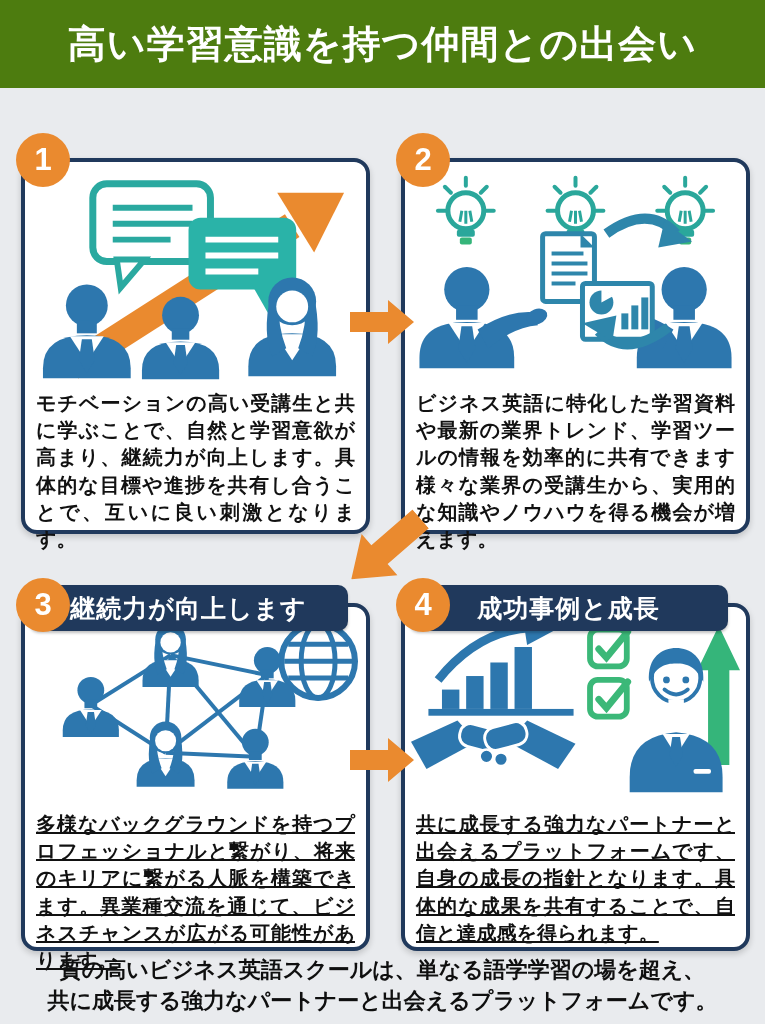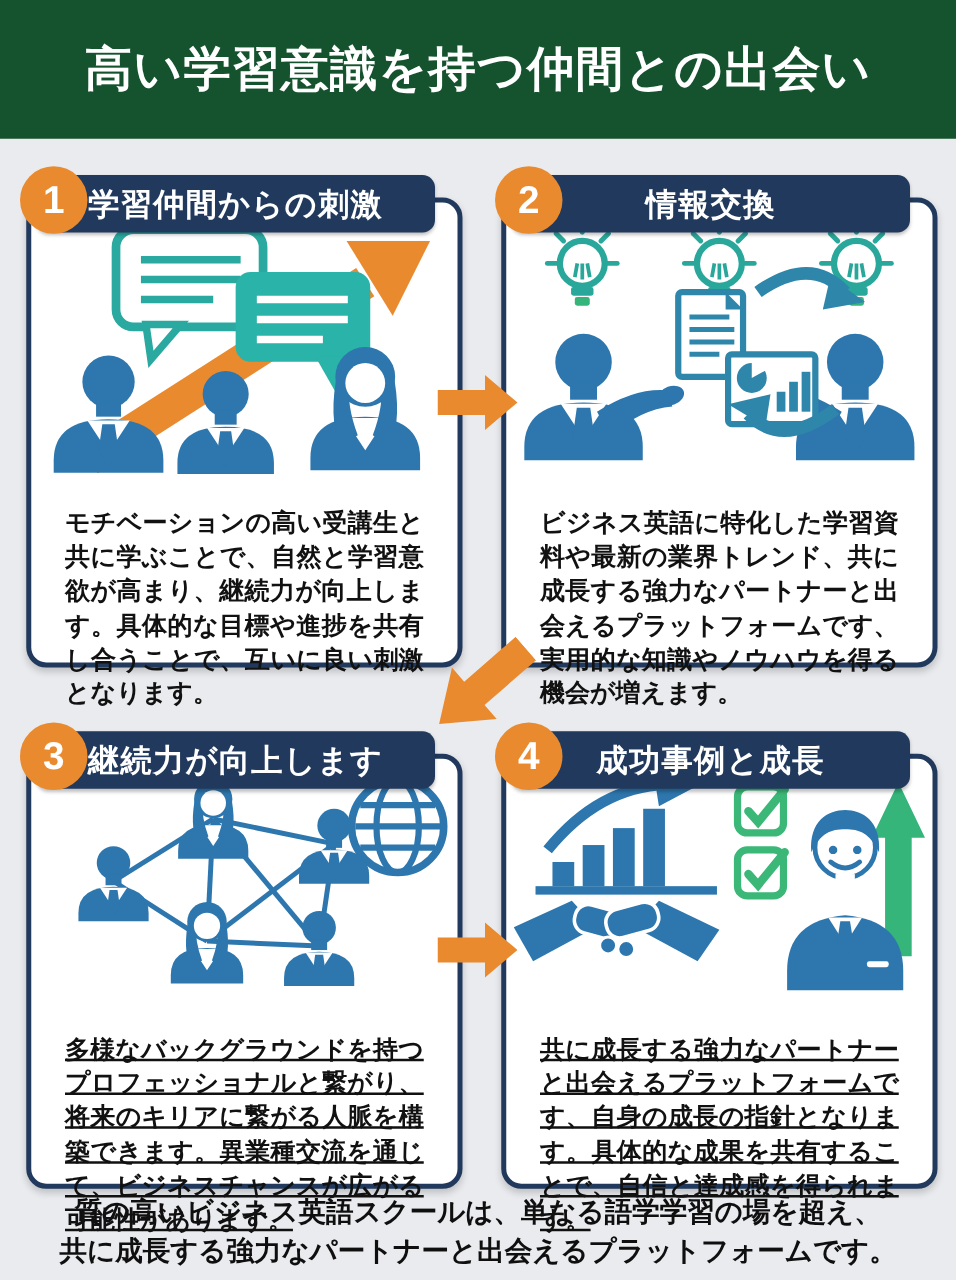--- a/index.html
+++ b/index.html
@@ -2,22 +2,22 @@
 <html><head>
 <meta charset="utf-8">
 <style>
   html,body{margin:0;padding:0;}
   body{
     width:765px;height:1024px;position:relative;overflow:hidden;
     background:#e9ebee;
     font-family:"Liberation Sans","DejaVu Sans",sans-serif;
   }
   .header{
-    position:absolute;top:0;left:0;right:0;height:111px;
-    background:#14532d;display:flex;align-items:center;justify-content:center;
+    position:absolute;top:0;left:0;right:0;height:88px;
+    background:#4d7c0f;display:flex;align-items:center;justify-content:center;
   }
   .header h1{
     margin:0;color:#ffffff;font-size:38px;font-weight:800;letter-spacing:1px;
   }
   .card{position:absolute;width:355px;}
   .card1{left:15px;top:140px;height:394px;}
   .card2{left:395px;top:140px;height:394px;}
   .card3{left:15px;top:585px;height:366px;}
   .card4{left:395px;top:585px;height:366px;}
   .cbox{
@@ -34,21 +34,21 @@
   .num{
     position:absolute;left:1px;top:-7px;width:54px;height:54px;background:#ea8a2f;
     border-radius:50%;z-index:3;color:#ffffff;font-size:31px;font-weight:bold;
     display:flex;align-items:center;justify-content:center;
   }
   .illus{position:absolute;left:6px;right:6px;}
   .card1 .illus,.card2 .illus{top:8px;height:216px;}
   .card3 .illus,.card4 .illus{top:6px;height:188px;}
   .illus svg{width:100%;height:100%;display:block;}
   .ctext{
-    position:absolute;left:11px;right:11px;margin:16px;font-weight:bold;color:#111111;
+    position:absolute;left:11px;right:11px;margin:0;font-weight:bold;color:#111111;
     font-size:20px;line-height:1.36;text-align:justify;letter-spacing:0;
   }
   .card1 .ctext,.card2 .ctext{top:228px;}
   .card3 .ctext,.card4 .ctext{top:204px;text-decoration:underline;}
   .flow-arrow{position:absolute;z-index:5;}
   #arrow12{left:350px;top:297px;width:64px;height:52px;}
   #arrow34{left:350px;top:735px;width:64px;height:52px;}
   #arrow23{
     left:333px;top:500px;width:106px;height:98px;
     display:flex;align-items:center;justify-content:center;
@@ -126,21 +126,20 @@
           <line x1="175" y1="80" x2="248" y2="80" stroke="#ffffff" stroke-width="6"></line>
           <line x1="175" y1="96" x2="228" y2="96" stroke="#ffffff" stroke-width="6"></line>
         </g>
         <use href="#man" transform="translate(6,103)"></use>
         <use href="#man" transform="translate(106,116) scale(0.88)"></use>
         <use href="#woman" transform="translate(212,101)"></use>
       </svg>
     </div>
     <p class="ctext">モチベーションの高い受講生と共に学ぶことで、自然と学習意欲が高まり、継続力が向上します。具体的な目標や進捗を共有し合うことで、互いに良い刺激となります。</p>
   </div>
-  <div class="chead">学習仲間からの刺激</div>
   <div class="num">1</div>
 </section>
 
 <section class="card card2">
   <div class="cbox">
     <div class="illus">
       <svg viewBox="0 0 330 205">
         <use href="#bulb" transform="translate(25,2)"></use>
         <use href="#bulb" transform="translate(135,2)"></use>
         <use href="#bulb" transform="translate(245,2)"></use>
@@ -163,23 +162,22 @@
           <rect x="231" y="122" width="7" height="32" fill="#2e86ab"></rect>
         </g>
         <g>
           <path d="M196,58 Q238,28 266,58" stroke="#2e86ab" stroke-width="10" fill="none"></path>
           <polygon points="254,46 282,66 248,72" fill="#2e86ab"></polygon>
           <path d="M258,152 Q216,184 188,156" stroke="#2e86ab" stroke-width="10" fill="none"></path>
           <polygon points="202,166 172,148 206,140" fill="#2e86ab"></polygon>
         </g>
       </svg>
     </div>
-    <p class="ctext">ビジネス英語に特化した学習資料や最新の業界トレンド、共に成長する強力なパートナーと出会えるプラットフォームです、実用的な知識やノウハウを得る機会が増えます。</p>
-  </div>
-  <div class="chead">情報交換</div>
+    <p class="ctext">ビジネス英語に特化した学習資料や最新の業界トレンド、学習ツールの情報を効率的に共有できます様々な業界の受講生から、実用的な知識やノウハウを得る機会が増えます。</p>
+  </div>
   <div class="num">2</div>
 </section>
 
 <section class="card card3">
   <div class="cbox">
     <div class="illus">
       <svg viewBox="0 0 330 180">
         <g stroke="#2d77ae" stroke-width="4">
           <line x1="140" y1="38" x2="237" y2="58"></line>
           <line x1="140" y1="38" x2="60" y2="88"></line>

